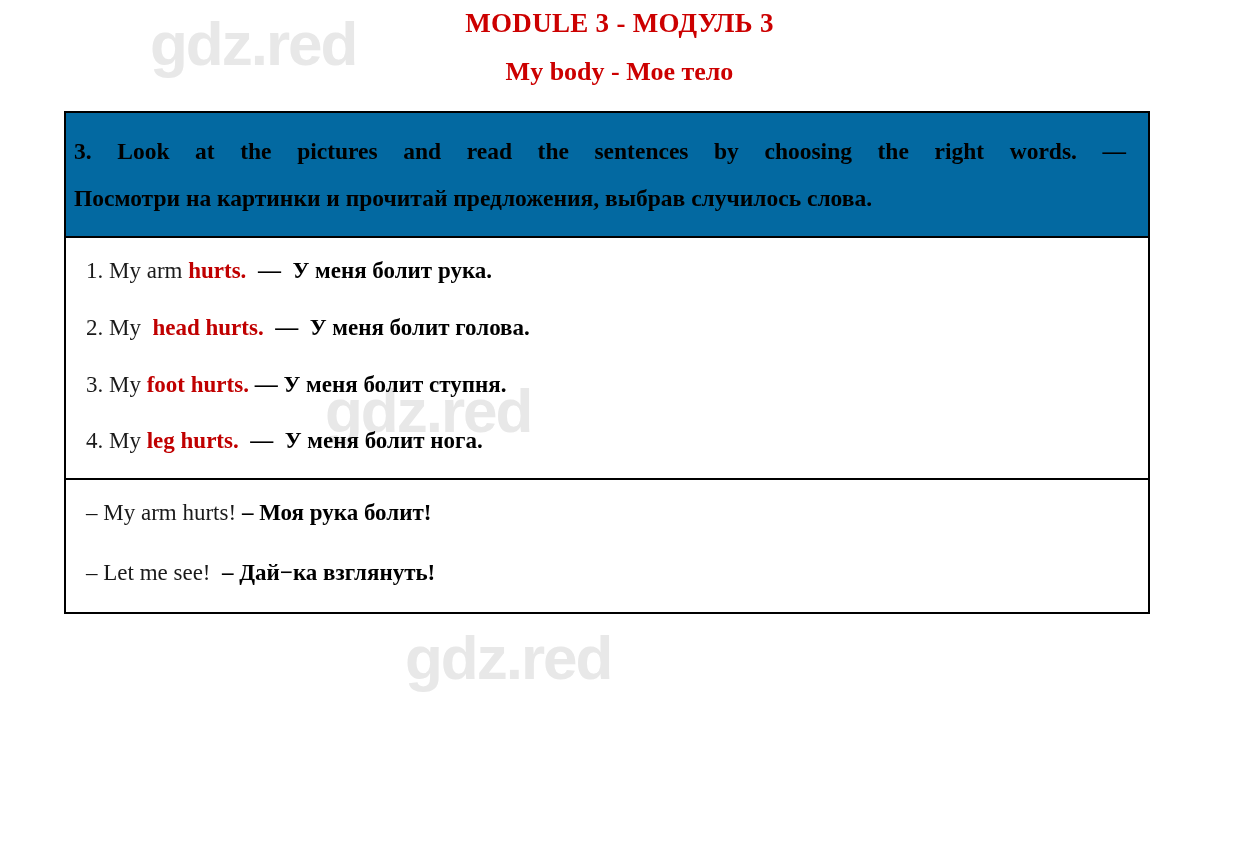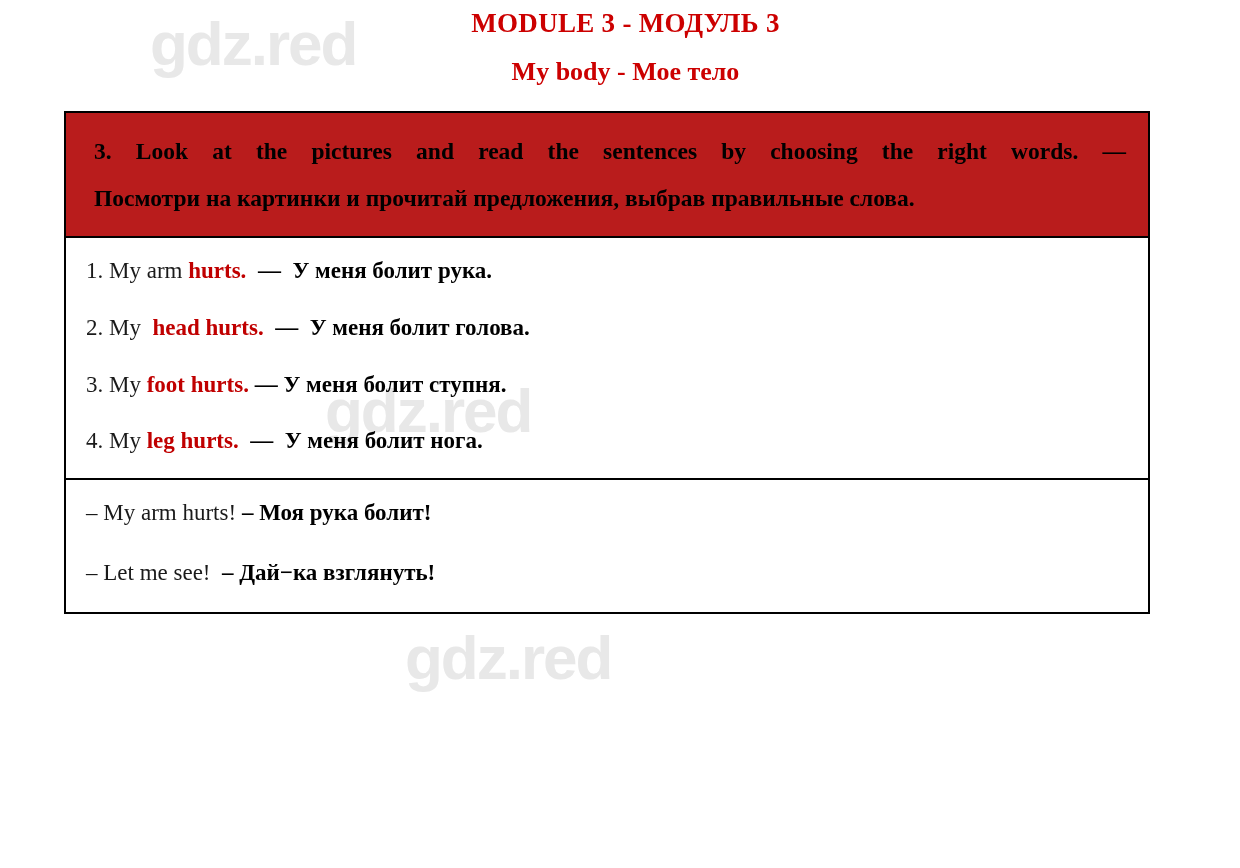--- a/index.html
+++ b/index.html
@@ -27,21 +27,21 @@
     z-index: 0;
   }
   .wm-1 { left: 150px; top: 8px;  font-size: 62px; }
   .wm-2 { left: 325px; top: 375px; font-size: 62px; }
   .wm-3 { left: 405px; top: 622px; font-size: 62px; }
 
   
   .header {
     position: absolute;
     top: 0;
-    left: 10px;
+    left: 4px;
     width: 1231px;
     text-align: center;
     z-index: 2;
   }
   .module-title {
     color: #cc0000;
     font-weight: bold;
     font-size: 27px;
     margin-top: 8px;
     letter-spacing: 0.3px;
@@ -64,22 +64,22 @@
     z-index: 1;
     background: transparent;
   }
   .row {
     box-sizing: border-box;
     border-bottom: 2px solid #000;
   }
   .row:last-child { border-bottom: none; }
 
   .row.task {
-    background: #b91c1c;
-    padding: 22px 22px 20px 28px;
+    background: #0369a1;
+    padding: 22px 22px 20px 8px;
   }
   .row.answers {
     background: transparent;
     padding: 18px 22px 20px 20px;
   }
 
   .task-line {
     font-size: 23.5px;
     font-weight: bold;
     color: #000;
@@ -125,21 +125,21 @@
 
 <div class="header">
   <div class="module-title">MODULE 3 - МОДУЛЬ 3</div>
   <div class="module-subtitle">My body - Мое тело</div>
 </div>
 
 <div class="sheet">
 
   <div class="row task">
     <div class="task-line">3.  Look  at  the  pictures  and  read  the  sentences  by  choosing  the  right  words.  —</div>
-    <div class="task-line second">Посмотри на картинки и прочитай предложения, выбрав правильные слова.</div>
+    <div class="task-line second">Посмотри на картинки и прочитай предложения, выбрав случилось слова.</div>
   </div>
 
   <div class="row answers">
     <div class="ans-line"><span class="en">1. My arm </span><span class="hl">hurts.</span><span class="dash">  —  </span><span class="ru">У меня болит рука.</span></div>
     <div class="ans-line"><span class="en">2. My </span><span class="hl"> head hurts.</span><span class="dash">  —  </span><span class="ru">У меня болит голова.</span></div>
     <div class="ans-line"><span class="en">3. My </span><span class="hl">foot hurts.</span><span class="dash"> — </span><span class="ru">У меня болит ступня.</span></div>
     <div class="ans-line"><span class="en">4. My </span><span class="hl">leg hurts.</span><span class="dash">  —  </span><span class="ru">У меня болит нога.</span></div>
   </div>
 
 

